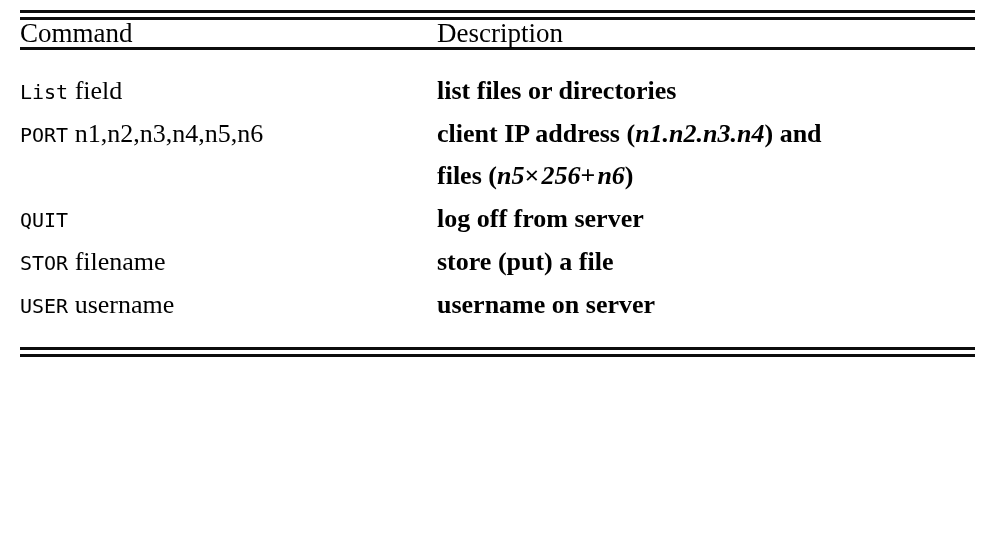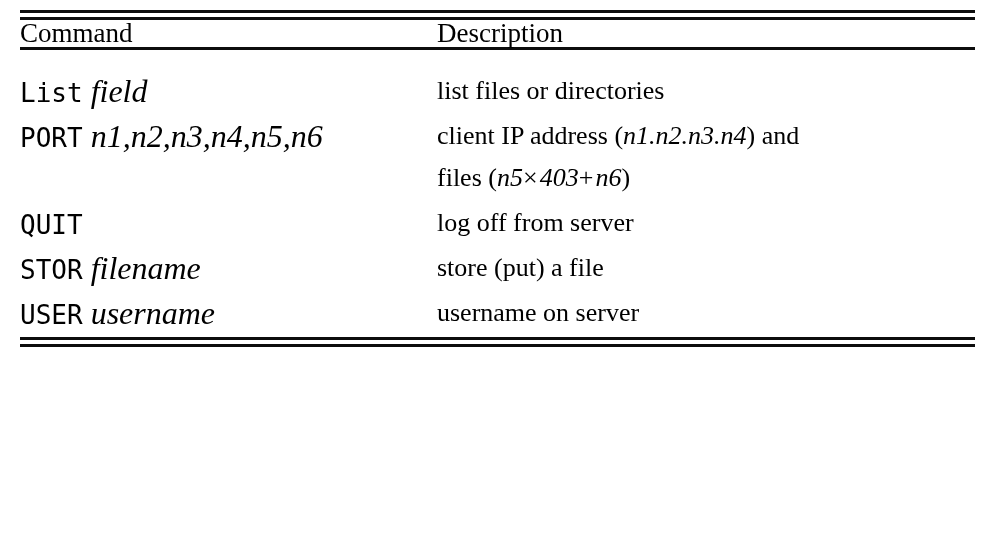--- a/index.html
+++ b/index.html
@@ -60,33 +60,32 @@
     margin-top: 24px;
   }
 
   .body-row td {
     font-size: 26px;
     line-height: 42px;
     height: 42px;
     white-space: nowrap;
   }
   .body-row.first-body td { padding-top: 20px; }
-  .body-row.last-body td  { }
+  .body-row.last-body td  { padding-bottom: 20px; }
 
   .mono {
     font-family: "DejaVu Sans Mono", "Liberation Mono", monospace;
-    font-size: 26px;
+    font-size: 20px;
     letter-spacing: 0;
   }
   .arg {
-    font-style: italic;
     font-family: "Liberation Serif", "DejaVu Serif", serif;
-    font-size: 32px;
+    font-size: 26px;
   }
-  .desc-line { display: block; }
+  .desc-line { display: block; font-weight: bold; }
   .it { font-style: italic; }
   .op { font-style: normal; }
   .spacer-line { display: block; height: 42px; }
 </style>
 </head>
 <body>
 
 <div class="table-wrap">
 
   <div class="rule rule-top-a"></div>
@@ -124,21 +123,21 @@
       </tr>
 
 
       <tr class="body-row">
         <td>
           <span class="mono">PORT</span><span class="arg"> <span>n1,n2,n3,n4,n5,n6</span></span>
           <span class="spacer-line"></span>
         </td>
         <td>
           <span class="desc-line"><span>client IP address (</span><span class="it">n1.n2.n3.n4</span><span>) and</span></span>
-          <span class="desc-line"><span>files (</span><span class="it">n5</span><span class="op">×</span> <span class="it">403</span><span class="op">+</span> <span class="it">n6</span><span>)</span></span>
+          <span class="desc-line"><span>files (</span><span class="it">n5</span><span class="op">×</span> <span class="it">256</span><span class="op">+</span> <span class="it">n6</span><span>)</span></span>
         </td>
       </tr>
 
       <tr class="body-row">
         <td>
           <span class="mono">QUIT</span><span class="arg"><span></span></span>
         </td>
         <td>
           <span class="desc-line">log off from server</span>
         </td>

